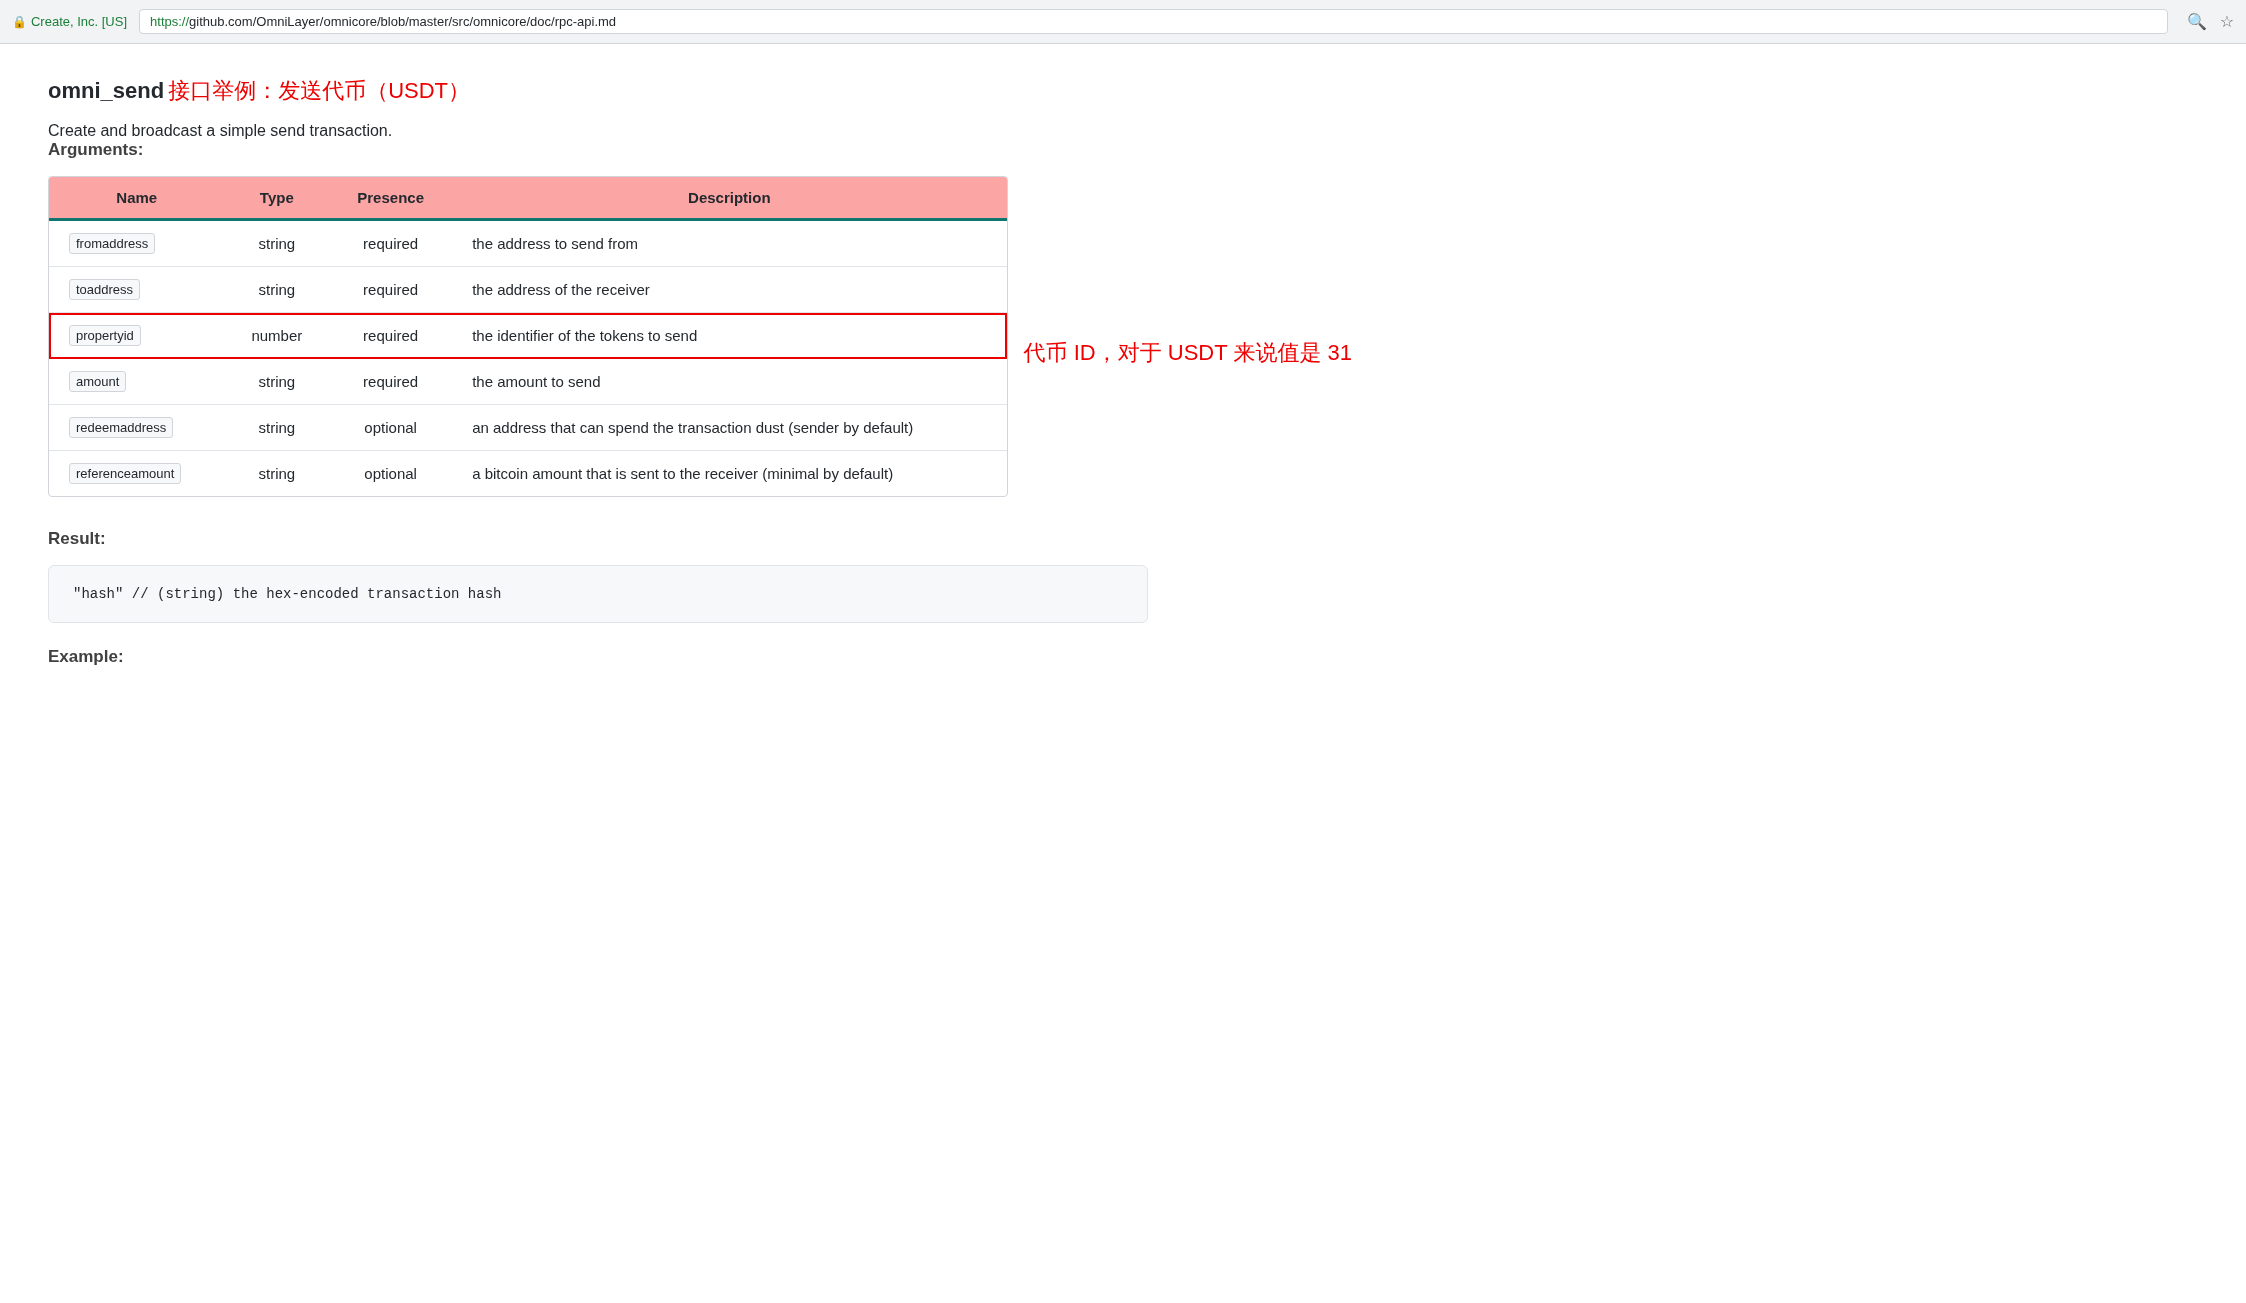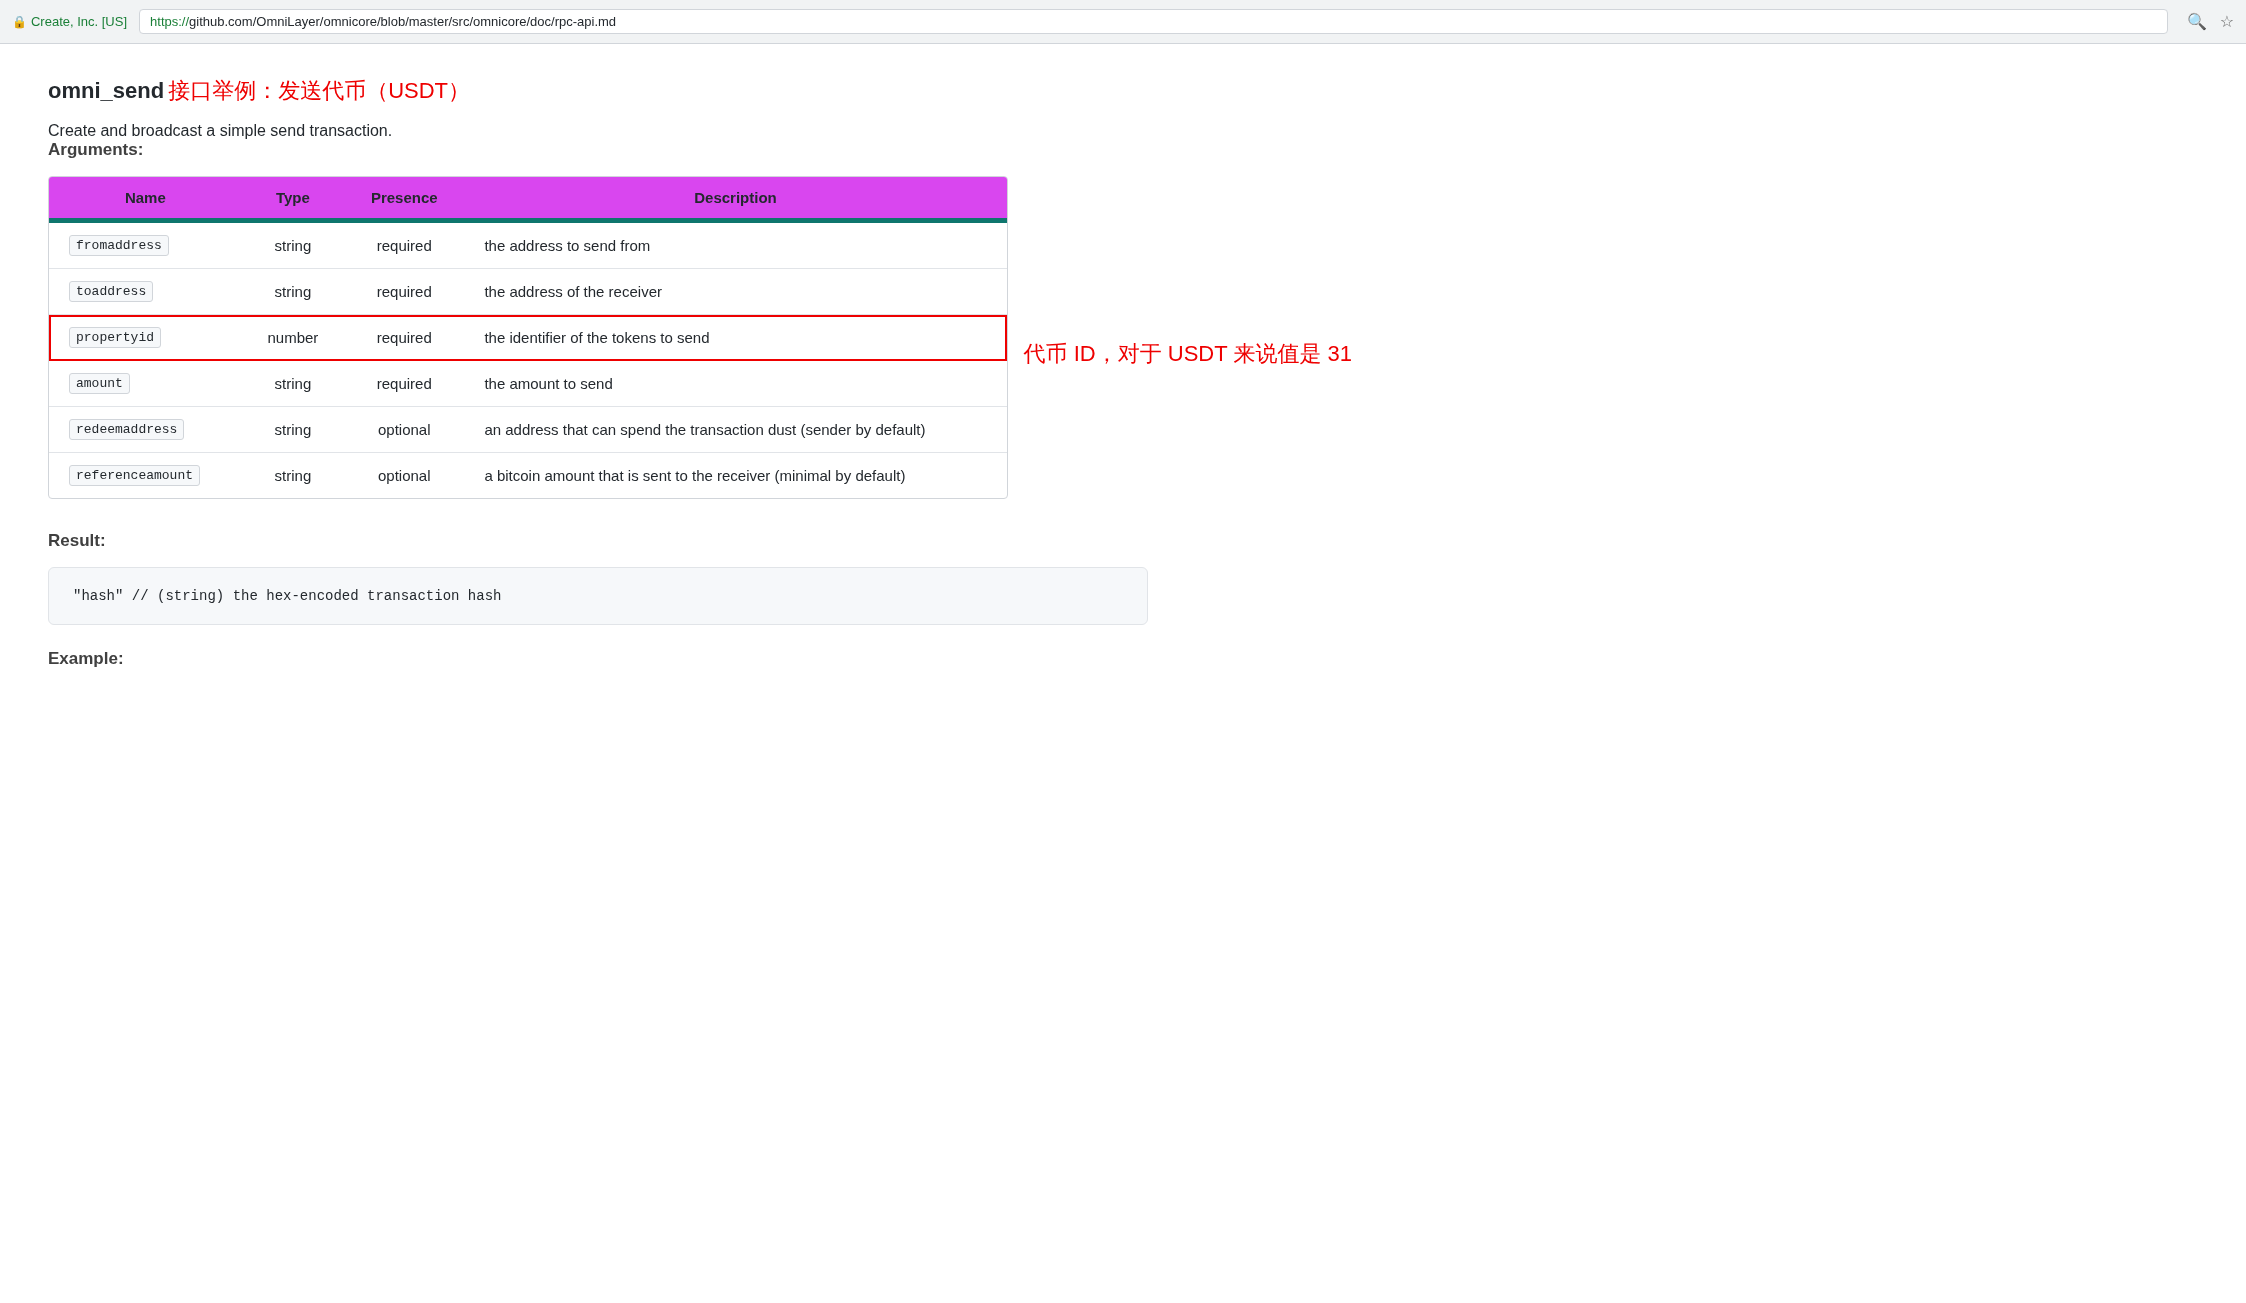--- a/index.html
+++ b/index.html
@@ -112,25 +112,25 @@
       max-width: 1220px;
     }
 
     table {
       width: 100%;
       border-collapse: collapse;
       font-size: 15px;
     }
 
     thead th {
-      background: #d946ef;
+      background: #fca5a5;
       padding: 12px 20px;
       text-align: left;
       font-weight: 700;
-      border-bottom: 5px solid #0f766e;
+      border-bottom: 3px solid #0f766e;
     }
 
     thead th:first-child {
       text-align: center;
     }
 
     thead th:nth-child(2),
     thead th:nth-child(3) {
       text-align: center;
     }
@@ -163,21 +163,21 @@
 
     .td-description {
       text-align: left;
     }
 
     .code-badge {
       background: #f6f8fa;
       border: 1px solid #d1d5da;
       border-radius: 3px;
       padding: 2px 6px;
-      font-family: Liberation Mono, monospace;
+      font-family: Liberation Sans, sans-serif;
       font-size: 13px;
       color: #24292e;
       display: inline-block;
     }
 
     
     .highlighted-row {
       position: relative;
       outline: 2px solid #e00;
       outline-offset: -2px;

